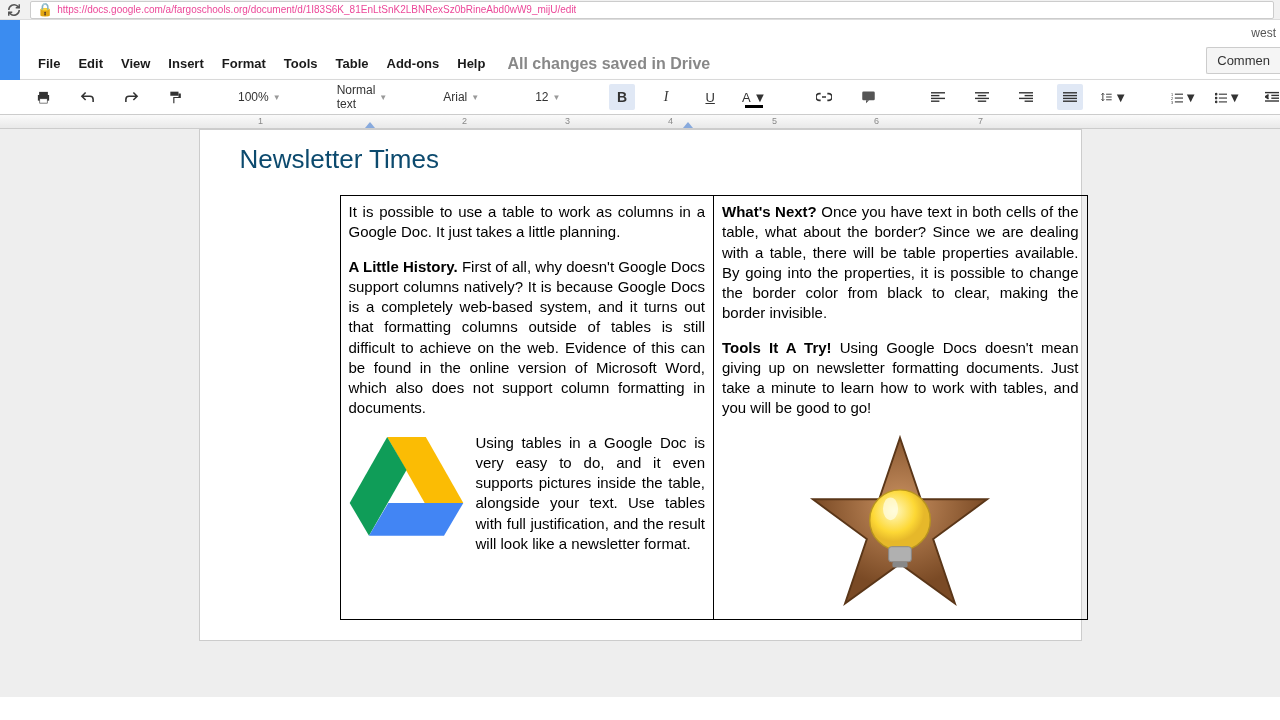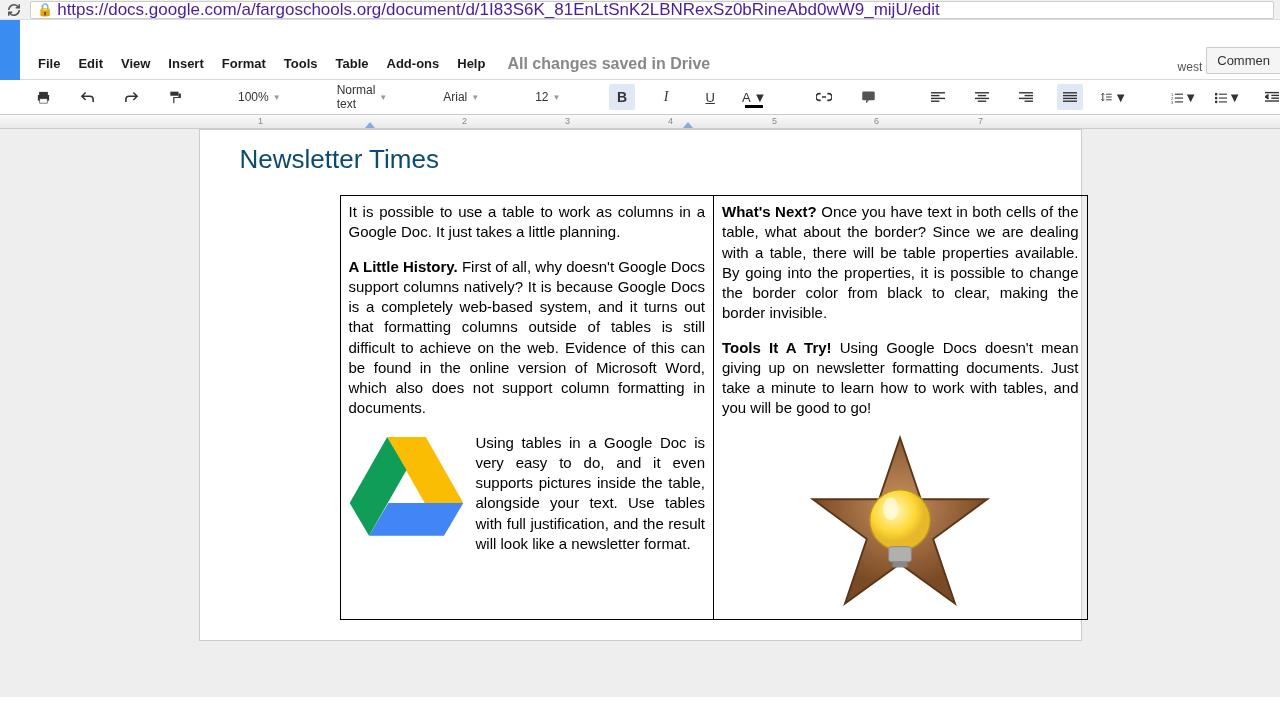--- a/index.html
+++ b/index.html
@@ -2,33 +2,33 @@
 <html><head>
 <meta charset="utf-8">
 <style>
   * { box-sizing: border-box; margin: 0; padding: 0; }
   body { font-family: Arial, sans-serif; font-size: 13px; background: #fff; overflow: hidden; width: 1280px; height: 720px; }
   
   .browser-bar { height: 20px; background: #f1f1f1; border-bottom: 1px solid #ddd; display: flex; align-items: center; padding: 0 6px; gap: 8px; }
   .nav-icon { width: 16px; height: 16px; color: #555; display: flex; align-items: center; justify-content: center; cursor: pointer; }
   .url-box { flex: 1; height: 18px; background: #fff; border: 1px solid #ccc; border-radius: 2px; display: flex; align-items: center; padding: 0 6px; font-size: 13px; color: #333; gap: 4px; }
   .lock { color: #0a8a0a; }
-  .url-text { color: #4c1d95; font-size: 17px; white-space: nowrap; overflow: hidden; }
+  .url-text { color: #ec4899; font-size: 10px; white-space: nowrap; overflow: hidden; }
   
   .docs-header { height: 60px; border-bottom: 1px solid #d9d9d9; display: flex; align-items: flex-end; position: relative; }
   .docs-icon { width: 20px; height: 60px; background: #3b8cf0; position: absolute; left: 0; top: 0; }
   .header-content { margin-left: 30px; flex: 1; }
   .title-row { display: flex; align-items: center; gap: 10px; padding-top: 8px; }
   .doc-title { font-size: 18px; color: #333; }
   .star { color: #ccc; cursor: pointer; font-size: 14px; }
   .folder { color: #888; cursor: pointer; }
   .menu-row { display: flex; align-items: center; gap: 2px; padding: 6px 0 4px 0; font-weight: bold; }
   .menu-item { padding: 4px 8px; color: #1a1a1a; cursor: pointer; font-size: 13px; }
   .save-status { margin-left: 12px; color: #888; font-size: 16px; }
-  .top-right { position: absolute; right: 0; top: 0; display: flex; flex-direction: row; align-items: flex-end; height: 60px; justify-content: space-between; padding: 6px 0; }
+  .top-right { position: absolute; right: 0; top: 0; display: flex; flex-direction: column; align-items: flex-end; height: 60px; justify-content: space-between; padding: 6px 0; }
   .user-label { color: #555; font-size: 12px; padding-right: 4px; }
   .comments-btn { border: 1px solid #ccc; border-right: none; background: #f5f5f5; padding: 5px 10px; cursor: pointer; font-size: 13px; color: #333; border-radius: 2px 0 0 2px; }
   
   .toolbar { height: 35px; background: #fff; border-bottom: 1px solid #ccc; display: flex; align-items: center; padding: 0 30px; gap: 18px; box-shadow: 0 1px 3px rgba(0,0,0,0.08); }
   .tb-btn { min-width: 26px; height: 26px; display: flex; align-items: center; justify-content: center; cursor: pointer; border-radius: 2px; color: #333; }
   .tb-btn.active { background: #e0e8f5; }
   .tb-sep { width: 1px; height: 20px; background: #ddd; margin: 0 4px; }
   .tb-dropdown { display: flex; align-items: center; padding: 0 6px; height: 26px; cursor: pointer; gap: 4px; font-size: 12px; color: #333; }
   .tb-dropdown .arrow { font-size: 8px; color: #999; }
   .bold-b { font-weight: bold; font-size: 14px; }

